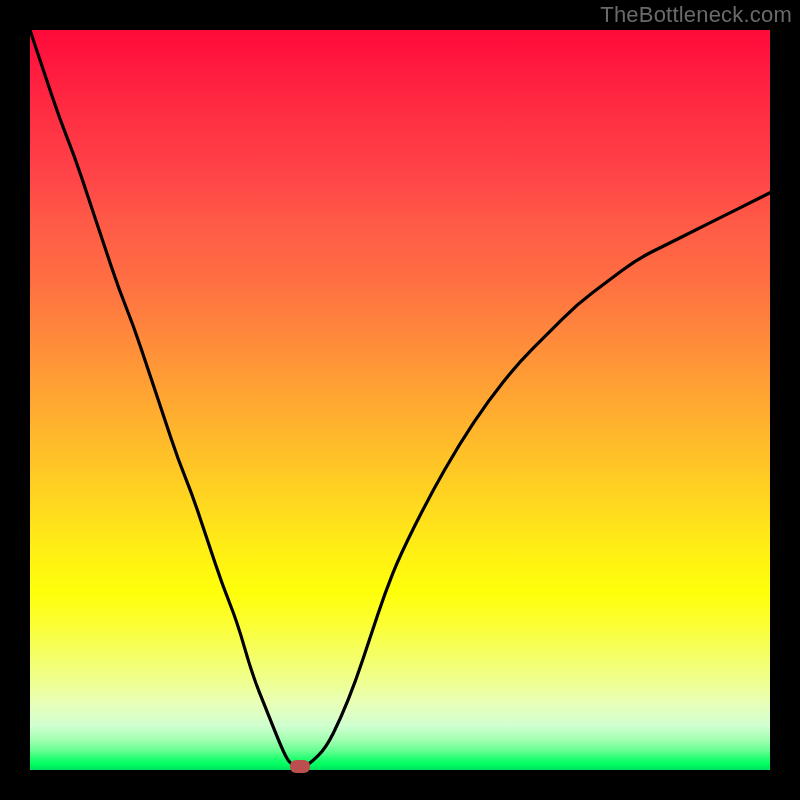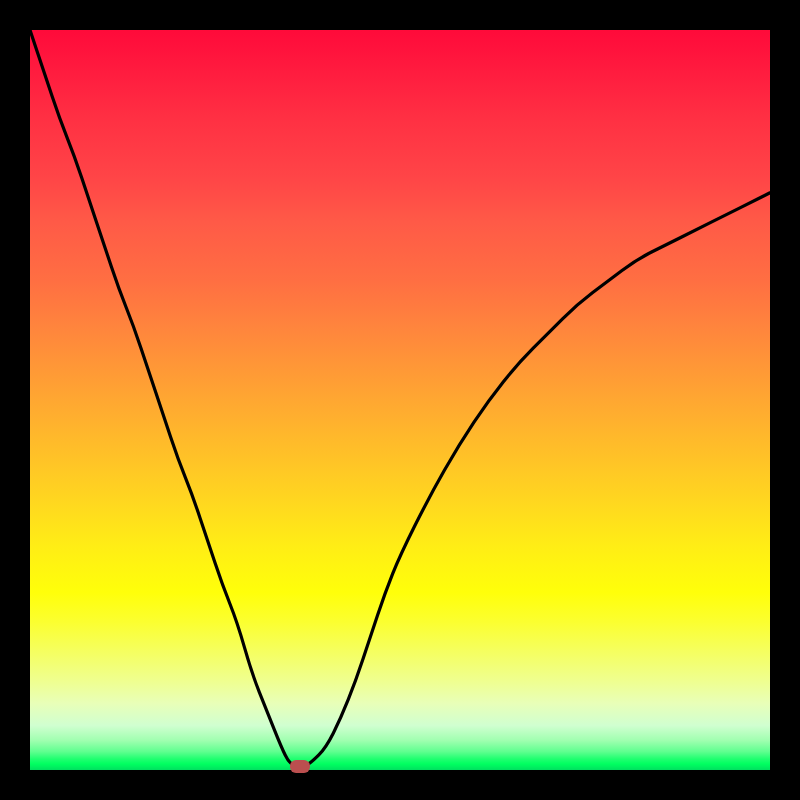--- a/index.html
+++ b/index.html
@@ -73,20 +73,21 @@
     width: 20px;
     height: 13px;
     border-radius: 6px;
     background: #bb4f4f;
   }
 </style>
 </head>
 <body>
 
 <div class="stage">
+  <div class="watermark">TheBottleneck.com</div>
 
   <div class="plot-area">
     <svg class="curve" viewBox="0 0 740 740" preserveAspectRatio="none">
       <path id="curve-path" fill="none" stroke="#000" stroke-width="3.2" stroke-linecap="round" stroke-linejoin="round" d="M 0.0 0.0 Q 0.0 0.0 7.4 22.2 Q 14.8 44.4 22.2 66.6 Q 29.6 88.8 37.0 107.3 Q 44.4 125.8 51.8 148.0 Q 59.2 170.2 66.6 192.4 Q 74.0 214.6 81.4 236.8 Q 88.8 259.0 96.2 277.5 Q 103.6 296.0 111.0 318.2 Q 118.4 340.4 125.8 362.6 Q 133.2 384.8 140.6 407.0 Q 148.0 429.2 155.4 447.7 Q 162.8 466.2 170.2 488.4 Q 177.6 510.6 185.0 532.8 Q 192.4 555.0 199.8 573.5 Q 207.2 592.0 214.6 617.9 Q 222.0 643.8 229.4 662.3 Q 236.8 680.8 244.2 699.3 Q 251.6 717.8 255.3 725.2 Q 259.0 732.6 262.7 734.5 Q 266.4 736.3 270.1 736.3 Q 273.8 736.3 277.5 734.5 Q 281.2 732.6 288.6 725.2 Q 296.0 717.8 303.4 703.0 Q 310.8 688.2 318.2 669.7 Q 325.6 651.2 333.0 629.0 Q 340.4 606.8 347.8 584.6 Q 355.2 562.4 362.6 543.9 Q 370.0 525.4 384.8 495.8 Q 399.6 466.2 414.4 440.3 Q 429.2 414.4 444.0 392.2 Q 458.8 370.0 473.6 351.5 Q 488.4 333.0 503.2 318.2 Q 518.0 303.4 532.8 288.6 Q 547.6 273.8 562.4 262.7 Q 577.2 251.6 592.0 240.5 Q 606.8 229.4 621.6 222.0 Q 636.4 214.6 651.2 207.2 Q 666.0 199.8 680.8 192.4 Q 695.6 185.0 710.4 177.6 Q 725.2 170.2 732.6 166.5 T 740.0 162.8"></path>
     </svg>
     <div id="min-marker" class="marker" style="left: 260.1px; top: 730.3px;"></div>
   </div>
 </div>
 
 </body></html>

